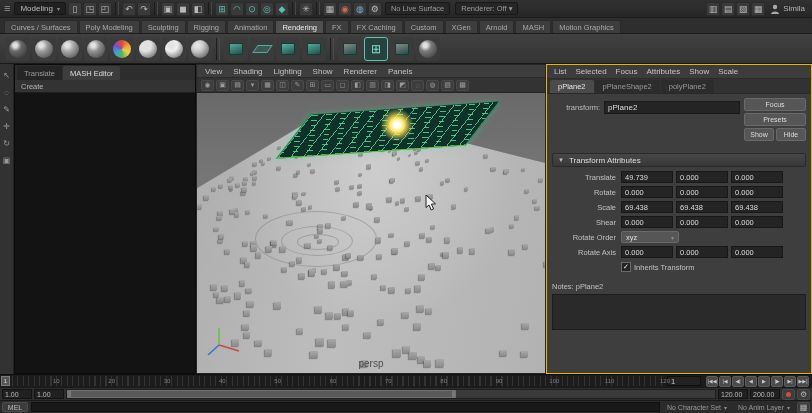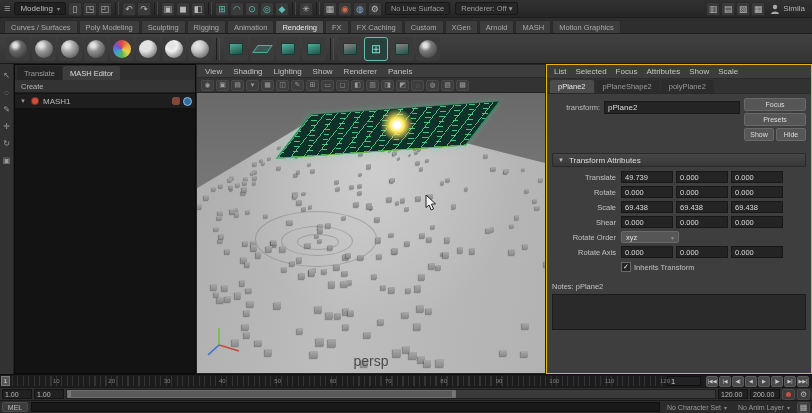--- a/index.html
+++ b/index.html
@@ -66,21 +66,21 @@
 .ground::after{content:"";position:absolute;inset:0;background:radial-gradient(ellipse at 52% 28%,rgba(255,255,255,.25),transparent 55%);}
 .contour{position:absolute;border:1px solid rgba(120,120,120,.45);border-radius:50%;}
 .contour.c1{left:58px;top:118px;width:122px;height:56px;}
 .contour.c2{left:84px;top:133px;width:72px;height:30px;}
 .contour.c3{left:100px;top:141px;width:42px;height:16px;}
 .scatter{position:absolute;inset:0;}
 .cube{position:absolute;background:linear-gradient(#a8a8a8,#8b8b8b);box-shadow:-1px 1px 1px rgba(70,70,70,.45);}
 .mash-grid{position:absolute;left:96px;top:-18px;width:190px;height:110px;transform:rotate(-4deg) skewX(-42deg) scaleY(.38);background-color:#10302a;border:1px solid #2fae72;border-bottom:2px solid #7ce84f;background-image:repeating-linear-gradient(90deg,rgba(80,230,150,.8) 0 1px,transparent 1px 13px),repeating-linear-gradient(0deg,rgba(80,230,150,.8) 0 1px,transparent 1px 13px);box-shadow:0 0 10px rgba(60,220,140,.35);cursor:pointer;}
 .glow{position:absolute;left:180px;top:14px;width:40px;height:36px;background:radial-gradient(circle,#ffffff 0 3px,#ffe859 7px,rgba(255,228,90,.35) 13px,transparent 62%);}
 .axis{position:absolute;left:8px;bottom:14px;}
-.cam-label{position:absolute;bottom:4px;left:50%;transform:translateX(-50%);font-size:14px;color:#4c4c4c;}
+.cam-label{position:absolute;bottom:4px;left:50%;transform:translateX(-50%);font-size:10px;color:#4c4c4c;}
 .cursor{position:absolute;left:228px;top:102px;z-index:10;}
 
 
 .right-panel{position:absolute;left:546px;top:64px;right:0;bottom:39px;background:#3e3e3e;border:1px solid #eab308;display:flex;flex-direction:column;font-size:8px;}
 .ae-menus{height:14px;display:flex;gap:9px;align-items:center;padding:0 7px;color:#c5c5c5;background:#3c3c3c;border-bottom:1px solid #2b2b2b;flex:none;}
 .ae-menu{cursor:pointer;}
 .ae-tabs{height:15px;display:flex;gap:1px;padding:1px 3px 0;background:#323232;border-bottom:1px solid #292929;flex:none;}
 .ae-tab{padding:0 8px;display:flex;align-items:center;background:#2c2c2c;color:#999;border-radius:2px 2px 0 0;font-size:7.5px;white-space:nowrap;cursor:pointer;}
 .ae-tab.active{background:#4b4b4b;color:#e6e6e6;}
 .ae-body{flex:1;display:flex;flex-direction:column;gap:3px;padding:4px 5px 6px;overflow:hidden;}
@@ -264,29 +264,20 @@
 
   <div class="left-panel">
     <div class="lp-tabs" id="lp-tabs">
         <div class="lp-tab">Translate</div>
         <div class="lp-tab active">MASH Editor</div>
       </div>
     <div class="lp-menu" id="lp-menu">
         <span class="lp-menu-item">Create</span>
       </div>
     <div class="ol-list" id="outliner-list">
-        <div class="ol-row" style="padding-left: 4px;">
-          <span class="ol-exp">▾</span>
-          <span class="ol-icon circle" style="background: rgb(207, 79, 60);"></span>
-          <span class="ol-label">MASH1</span>
-          <div class="ol-right">
-            <span class="ol-tg sq"></span>
-            <span class="ol-tg ci"></span>
-          </div>
-        </div>
       </div>
   </div>
 
   <div class="viewport">
     <div class="vp-menubar" id="vp-menus">
         <span class="vp-menu">View</span>
         <span class="vp-menu">Shading</span>
         <span class="vp-menu">Lighting</span>
         <span class="vp-menu">Show</span>
         <span class="vp-menu">Renderer</span>

